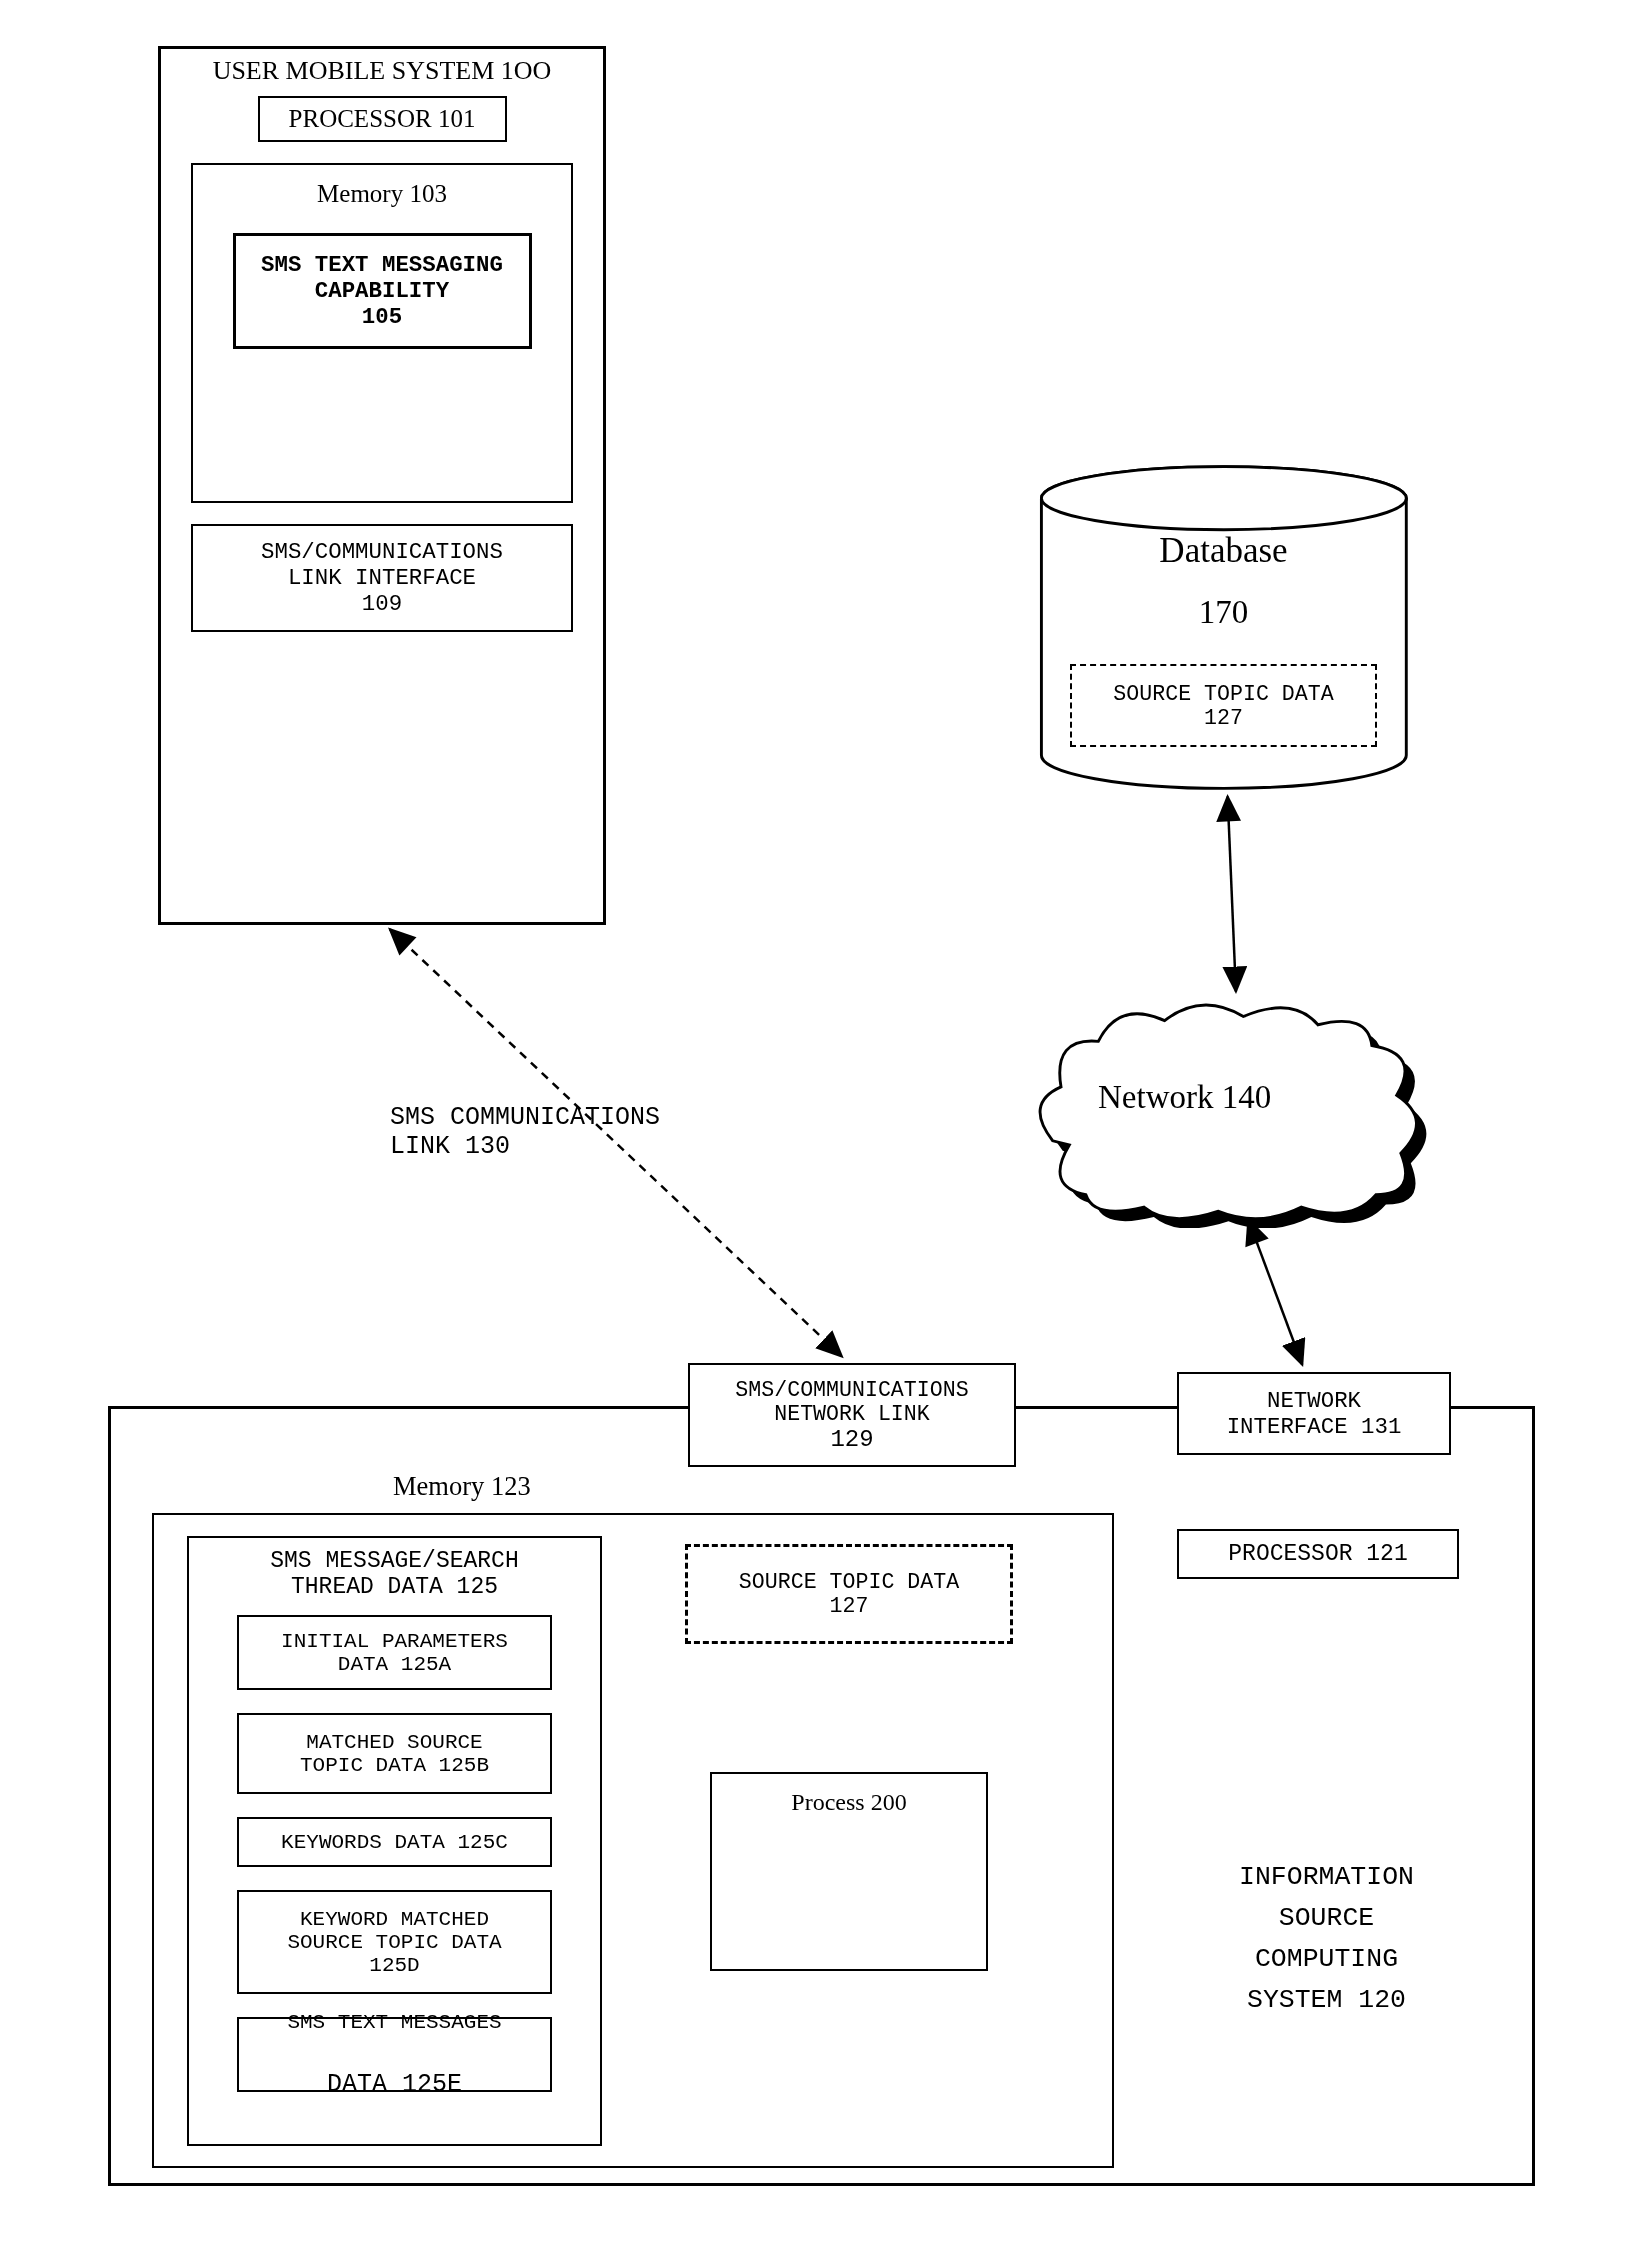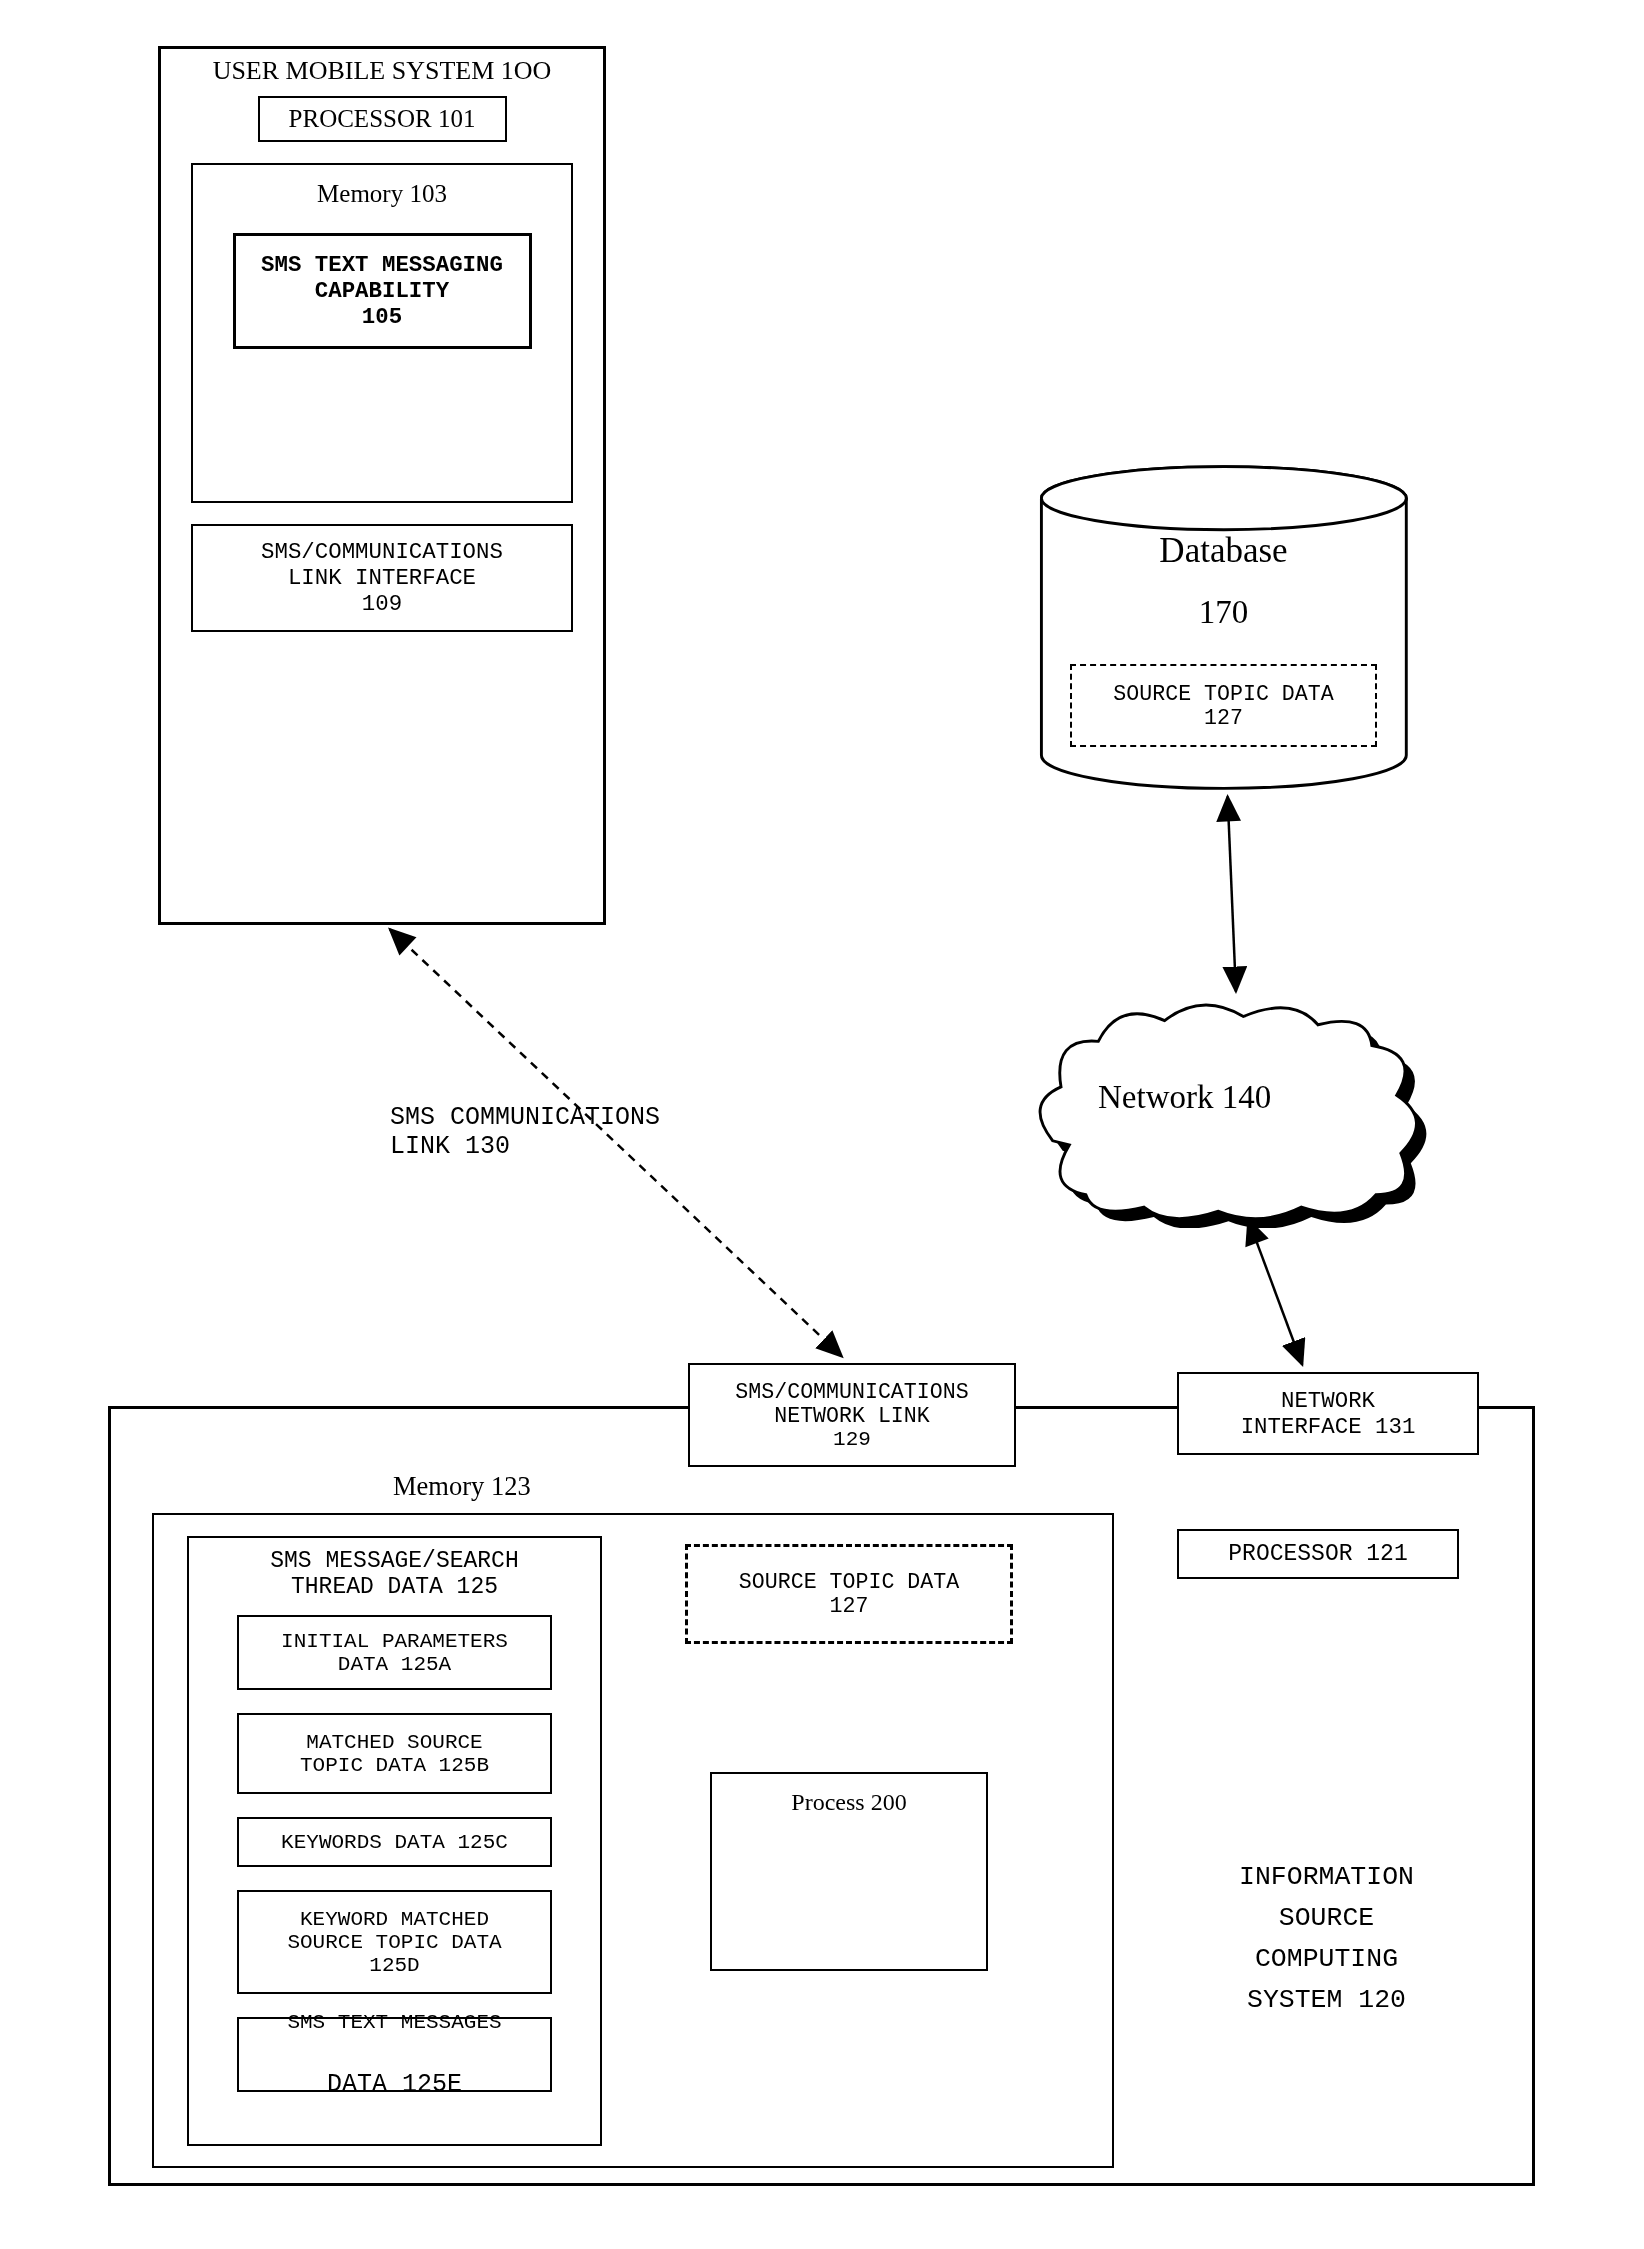--- a/index.html
+++ b/index.html
@@ -109,24 +109,24 @@
     </div>
 
     <div class="box" style="left:556px; top:257px; width:278px; height:199px; padding-top:15px;">
       <div class="serif" style="font-size:24px;">Process 200</div>
     </div>
   </div>
 
   <div class="box" style="left:577px; top:-46px; width:328px; height:104px; justify-content:center; background:#fff;">
     <div class="mono" style="font-size:21.6px;">SMS/COMMUNICATIONS</div>
     <div class="mono" style="font-size:21.6px;">NETWORK LINK</div>
-    <div class="mono" style="font-size:21px;">129</div>
+    <div class="mono" style="font-size:24px;">129</div>
   </div>
 
-  <div class="box" style="left:1066px; top:-37px; width:302px; height:83px; justify-content:center; background:#fff;">
+  <div class="box" style="left:1066px; top:-37px; width:274px; height:83px; justify-content:center; background:#fff;">
     <div class="mono" style="font-size:22.4px;">NETWORK</div>
     <div class="mono" style="font-size:22.4px;">INTERFACE 131</div>
   </div>
 
   <div class="box" style="left:1066px; top:120px; width:282px; height:50px; justify-content:center;">
     <div class="mono" style="font-size:23px;">PROCESSOR  121</div>
   </div>
 
   <div style="position:absolute; left:1087px; top:448px; text-align:center; width:257px;">
     <div class="mono" style="font-size:26.5px; line-height:1.55;">INFORMATION</div>

